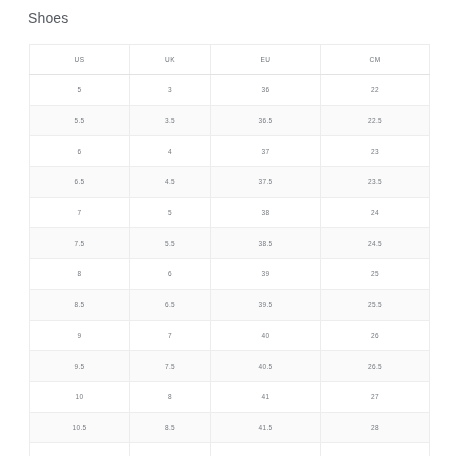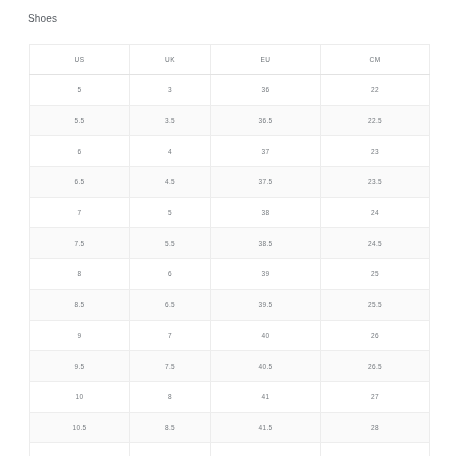--- a/index.html
+++ b/index.html
@@ -17,21 +17,21 @@
   .page {
     position: relative;
     width: 456px;
     height: 456px;
     box-sizing: border-box;
   }
   .page-title {
     position: absolute;
     left: 28px;
     top: 13px;
-    font-size: 10px;
+    font-size: 14px;
     line-height: 11px;
     color: #54595f;
     letter-spacing: 0.15px;
     font-weight: 400;
   }
   .size-table-wrap {
     position: absolute;
     left: 29px;
     top: 44px;
     width: 400px;

